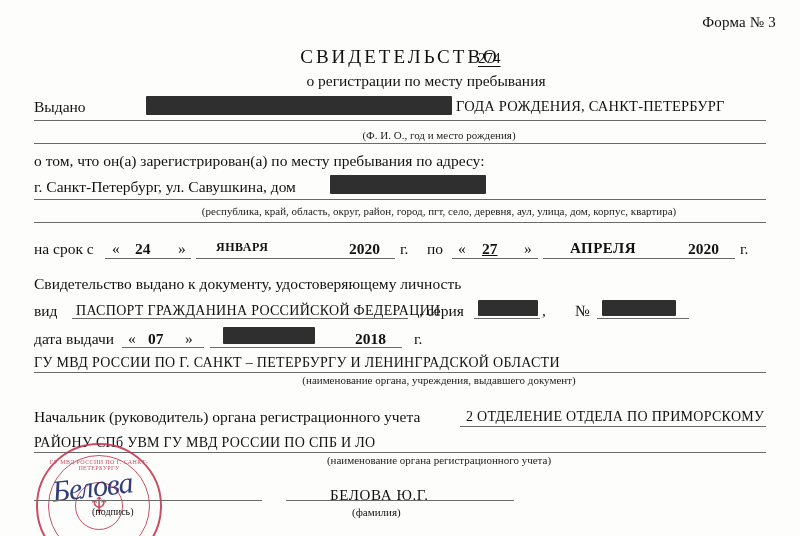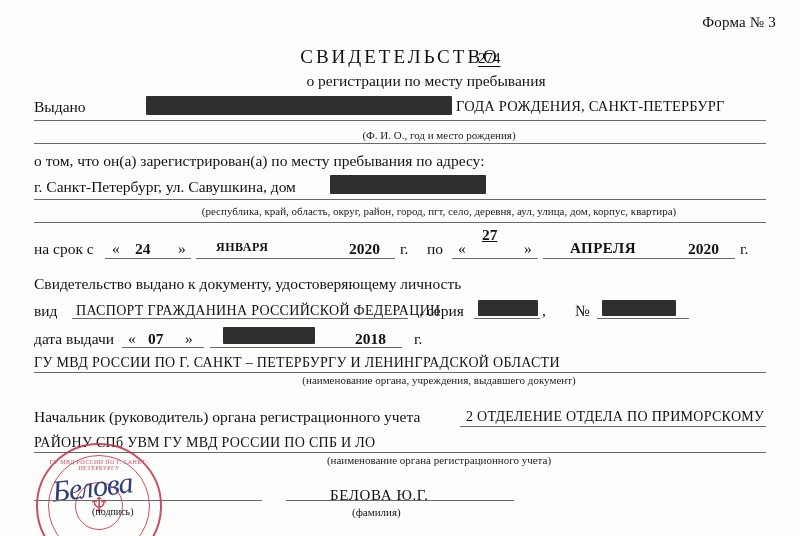--- a/index.html
+++ b/index.html
@@ -198,21 +198,21 @@
 
   <div class="row" style="left:34px; top:240px;">на срок с</div>
   <div class="row" style="left:112px; top:240px;">«</div>
   <div class="row bold-ish" style="left:135px; top:240px;">24</div>
   <div class="row" style="left:178px; top:240px;">»</div>
   <div class="row bold-ish" style="left:216px; top:240px; font-size:12px; letter-spacing:0.5px;">ЯНВАРЯ</div>
   <div class="row bold-ish" style="left:349px; top:240px;">2020</div>
   <div class="row" style="left:400px; top:240px;">г.</div>
   <div class="row" style="left:427px; top:240px;">по</div>
   <div class="row" style="left:458px; top:240px;">«</div>
-  <div class="row bold-ish" style="left:482px; top:226px;text-decoration:underline;">27</div>
+  <div class="row bold-ish" style="left:482px; top:240px;text-decoration:underline;">27</div>
   <div class="row" style="left:524px; top:240px;">»</div>
   <div class="row bold-ish" style="left:563px; top:240px; font-size:15px; letter-spacing:0.5px;margin-left:7px;">АПРЕЛЯ</div>
   <div class="row bold-ish" style="left:688px; top:240px;">2020</div>
   <div class="row" style="left:740px; top:240px;">г.</div>
 
   <div class="rule" style="left:105px; top:258px; width:86px;"></div>
   <div class="rule" style="left:196px; top:258px; width:199px;"></div>
   <div class="rule" style="left:452px; top:258px; width:86px;"></div>
   <div class="rule" style="left:543px; top:258px; width:192px;"></div>
 

